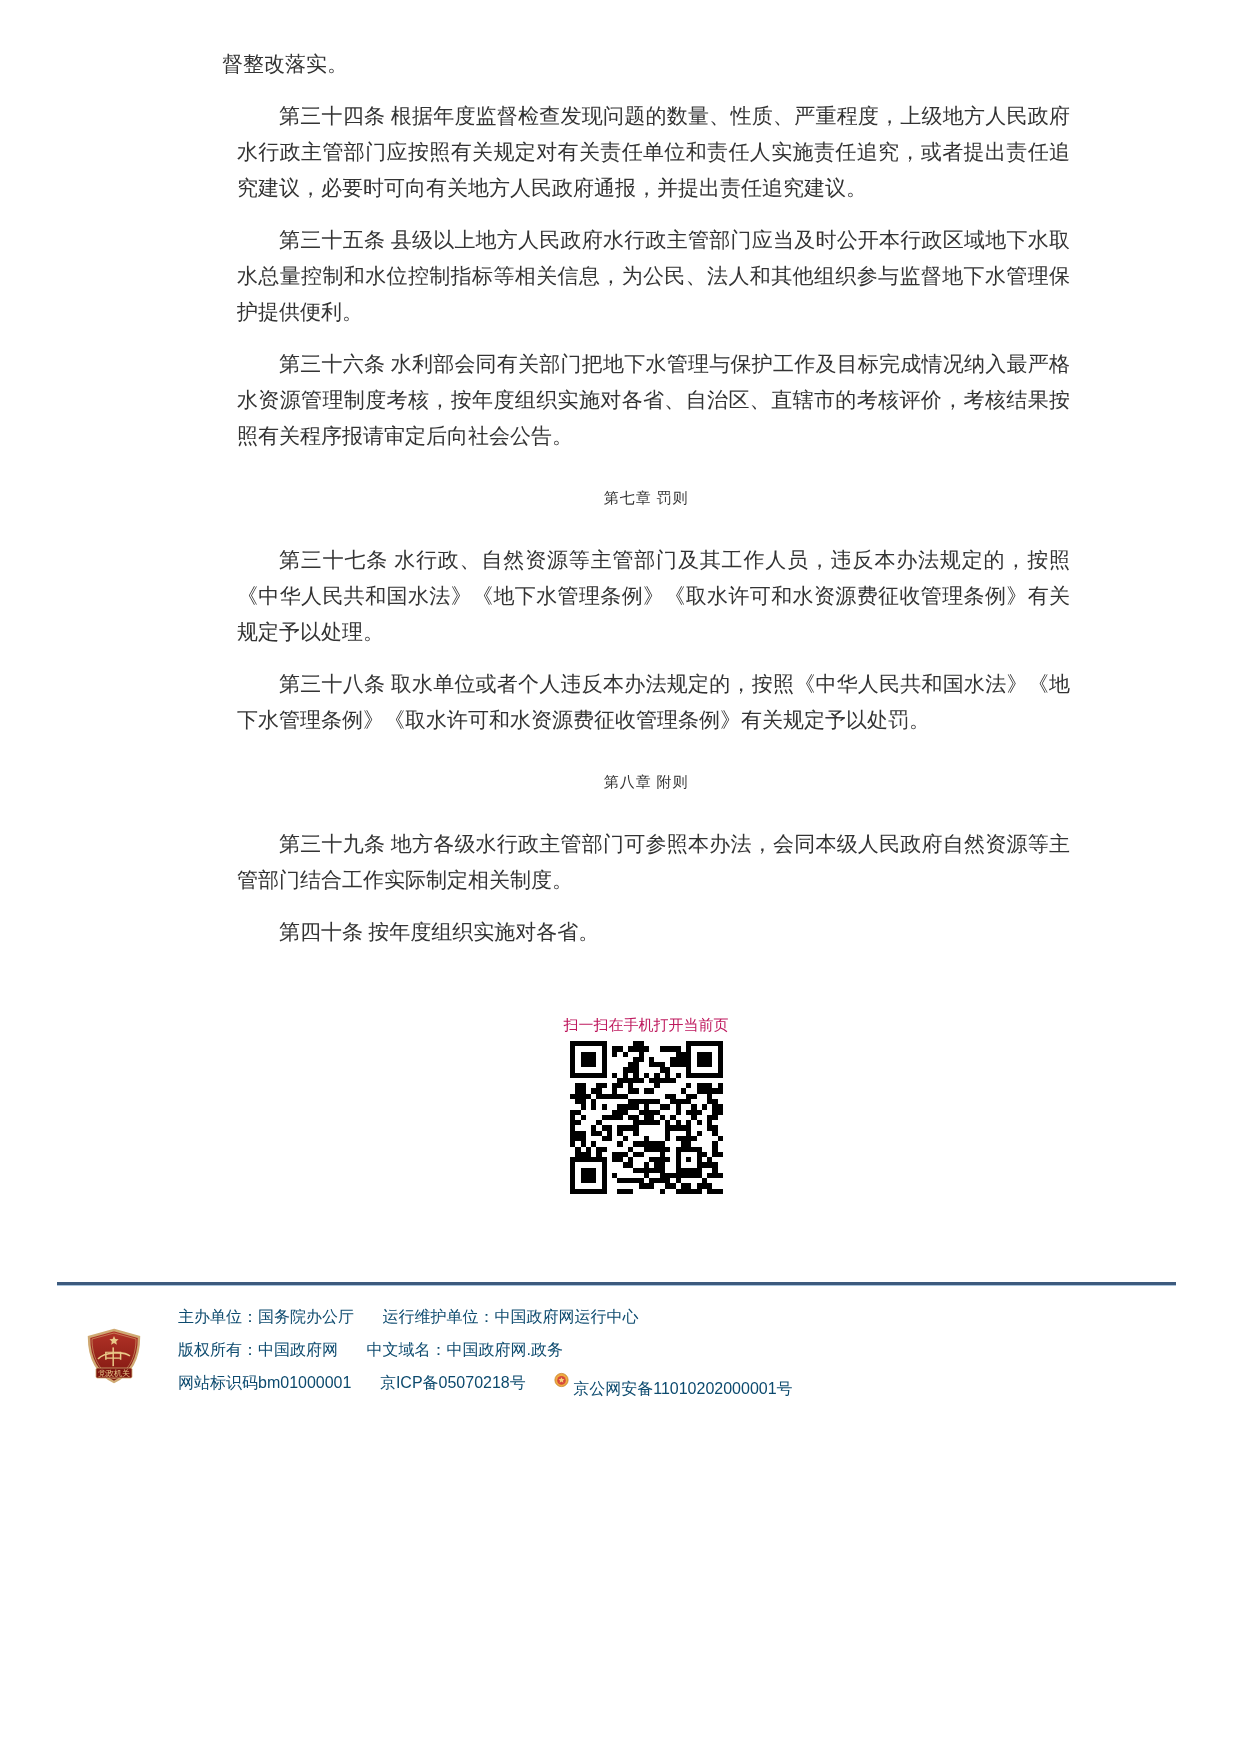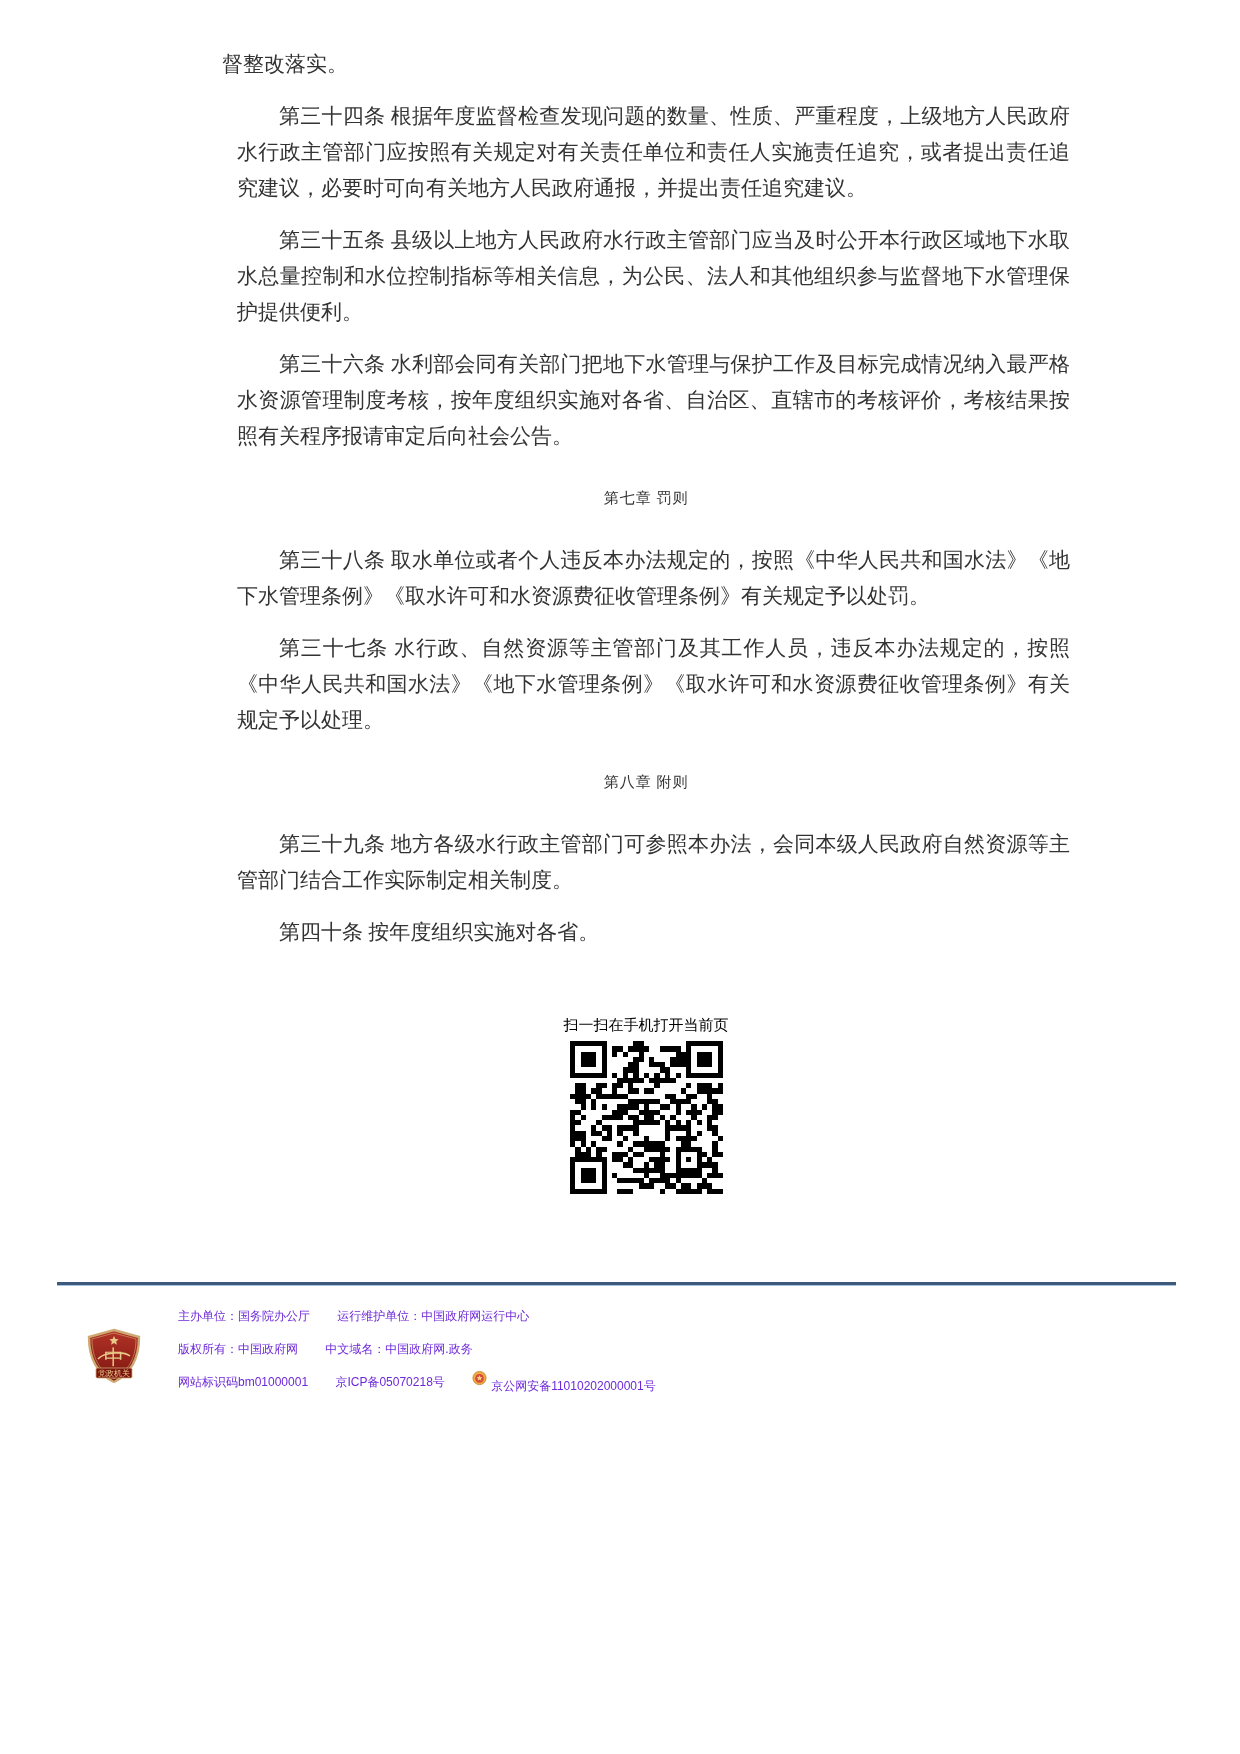--- a/index.html
+++ b/index.html
@@ -16,53 +16,53 @@
   }
   .doc p.article { margin:16px 0 0 15px; text-indent:2em; }
   .doc p.continuation { margin:0; text-indent:0; }
   .doc h2.chapter {
     margin:26px 0; font-size:15px; font-weight:400;
     text-align:center; letter-spacing:1px; color:#333333;
   }
   
   .qr-block { position:absolute; left:222px; top:1016px; width:848px; text-align:center; }
   .qr-caption {
-    font-size:15px; color:#000000; line-height:18px; margin-bottom:7px;
+    font-size:15px; color:#be185d; line-height:18px; margin-bottom:7px;
     font-family:"Liberation Serif","DejaVu Serif",serif;
   }
   .qr-svg { width:153px; height:153px; display:inline-block; background:#fff; }
   
   .footer-rule {
     position:absolute; left:57px; top:1282px; width:1126px; height:3px;
     background:#3d5a7d; border-bottom:1px solid #a9c4dc;
   }
   .site-footer { position:absolute; left:85px; top:1300px; display:flex; align-items:flex-start; }
   .gov-logo { width:58px; height:56px; margin-top:28px; flex:0 0 auto; }
   .footer-text {
     margin-left:35px; font-family:"Liberation Sans","DejaVu Sans",sans-serif;
-    font-size:12px; color:#6d28d9;
+    font-size:16px; color:#0c4a6e;
   }
   .f-line { line-height:33px; white-space:nowrap; }
   .f-line .seg + .seg { margin-left:24px; }
   .security-wrap { display:inline-flex; align-items:flex-start; }
   .security-wrap svg { margin-right:4px; }
 </style>
 </head>
 <body>
 
 <div class="page">
 
   <div class="doc" id="doc">
       <p class="continuation">督整改落实。</p>
       <p class="article">第三十四条 根据年度监督检查发现问题的数量、性质、严重程度，上级地方人民政府水行政主管部门应按照有关规定对有关责任单位和责任人实施责任追究，或者提出责任追究建议，必要时可向有关地方人民政府通报，并提出责任追究建议。</p>
       <p class="article">第三十五条 县级以上地方人民政府水行政主管部门应当及时公开本行政区域地下水取水总量控制和水位控制指标等相关信息，为公民、法人和其他组织参与监督地下水管理保护提供便利。</p>
       <p class="article">第三十六条 水利部会同有关部门把地下水管理与保护工作及目标完成情况纳入最严格水资源管理制度考核，按年度组织实施对各省、自治区、直辖市的考核评价，考核结果按照有关程序报请审定后向社会公告。</p>
       <h2 class="chapter">第七章 罚则</h2>
+      <p class="article">第三十七条 水行政、自然资源等主管部门及其工作人员，违反本办法规定的，按照《中华人民共和国水法》《地下水管理条例》《取水许可和水资源费征收管理条例》有关规定予以处理。</p>
       <p class="article">第三十八条 取水单位或者个人违反本办法规定的，按照《中华人民共和国水法》《地下水管理条例》《取水许可和水资源费征收管理条例》有关规定予以处罚。</p>
-      <p class="article">第三十七条 水行政、自然资源等主管部门及其工作人员，违反本办法规定的，按照《中华人民共和国水法》《地下水管理条例》《取水许可和水资源费征收管理条例》有关规定予以处理。</p>
       <h2 class="chapter">第八章 附则</h2>
       <p class="article">第三十九条 地方各级水行政主管部门可参照本办法，会同本级人民政府自然资源等主管部门结合工作实际制定相关制度。</p>
       <p class="article">第四十条 按年度组织实施对各省。</p>
     </div>
 
   <div class="qr-block">
     <div class="qr-caption">扫一扫在手机打开当前页</div>
     <svg id="qr" class="qr-svg" viewBox="0 0 29 29" shape-rendering="crispEdges">
         <rect x="0" y="0" width="1" height="1" fill="#000"></rect>
         <rect x="1" y="0" width="1" height="1" fill="#000"></rect>

